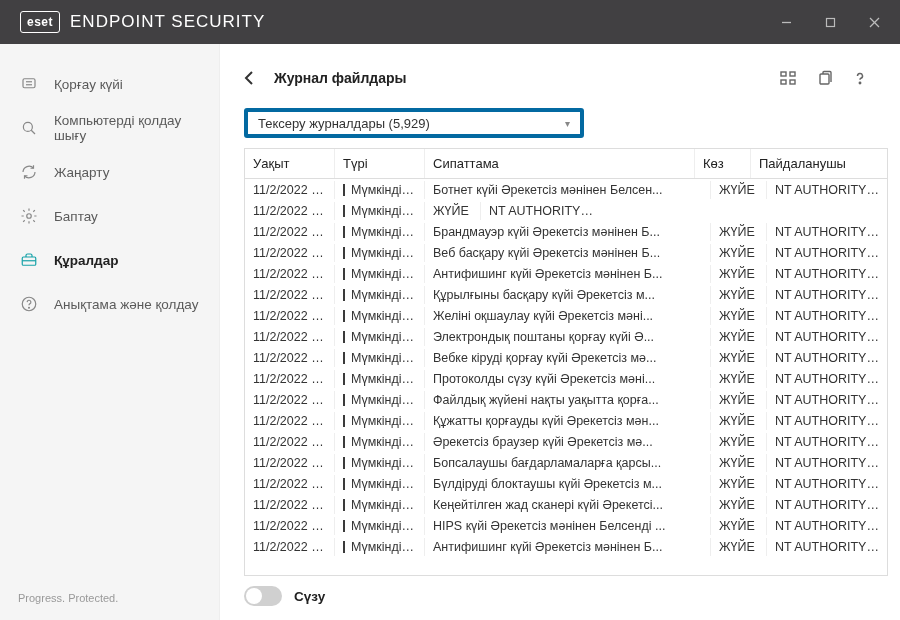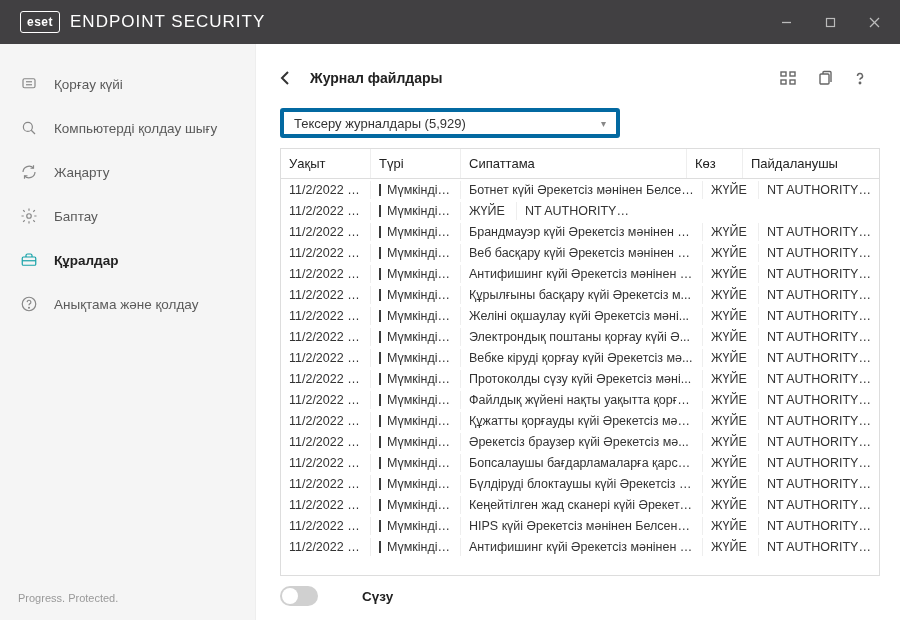--- a/index.html
+++ b/index.html
@@ -21,21 +21,21 @@
 .app-title { font-size: 17px; font-weight: 300; letter-spacing: 1px; }
 .title-spacer { flex: 1; }
 .win-btn {
   width: 44px; height: 44px; display: flex;
   align-items: center; justify-content: center;
   color: #bbb; cursor: pointer;
 }
 .win-btn svg { width: 11px; height: 11px; }
 .main-area { flex: 1; display: flex; min-height: 0; }
 .sidebar {
-  width: 256px; background: #f5f5f5;
+  width: 220px; background: #f5f5f5;
   display: flex; flex-direction: column;
   border-right: 1px solid #eee;
 }
 .side-list { flex: 1; padding-top: 18px; }
 .side-item {
   display: flex; align-items: center;
   height: 44px; padding: 0 18px;
   color: #5a5a5a; font-size: 13.5px; cursor: pointer;
 }
 .side-item.active { color: #222; font-weight: 600; }
@@ -71,21 +71,21 @@
 .dropdown-row { padding: 0 24px 10px 24px; }
 .dropdown {
   width: 340px; height: 30px;
   border: 4px solid #0369a1; border-radius: 3px;
   display: flex; align-items: center;
   padding: 0 10px; font-size: 13px; color: #333;
   cursor: pointer; justify-content: space-between;
 }
 .chev { color: #888; font-size: 10px; }
 .table-wrap {
-  flex: 1; margin: 0 20px 0 24px; min-height: 0;
+  flex: 1; margin: 0 12px 0 24px; min-height: 0;
   display: flex; flex-direction: column;
   border: 1px solid #ddd;
 }
 .table-head {
   display: flex; background: #fff;
   border-bottom: 1px solid #ddd;
   font-size: 13px; font-weight: 400; color: #222;
 }
 .th, .td {
   padding: 5px 8px; overflow: hidden; white-space: nowrap;
@@ -104,21 +104,21 @@
 }
 .tr { display: flex; height: 21px; align-items: center; }
 .td { padding: 2px 8px; }
 .type-cell::before {
   content: ""; display: inline-block;
   width: 2px; height: 12px; background: #3a3a3a;
   margin-right: 6px; vertical-align: middle;
 }
 .footer-row {
   padding: 10px 24px 14px 24px;
-  display: flex; align-items: center; gap: 32px;
+  display: flex; align-items: center;
 }
 .toggle {
   width: 38px; height: 20px; border-radius: 10px;
   background: #d0d0d0; position: relative; margin-right: 12px;
   cursor: pointer;
 }
 .toggle::after {
   content: ""; position: absolute; left: 2px; top: 2px;
   width: 16px; height: 16px; border-radius: 50%; background: #fff;
 }

